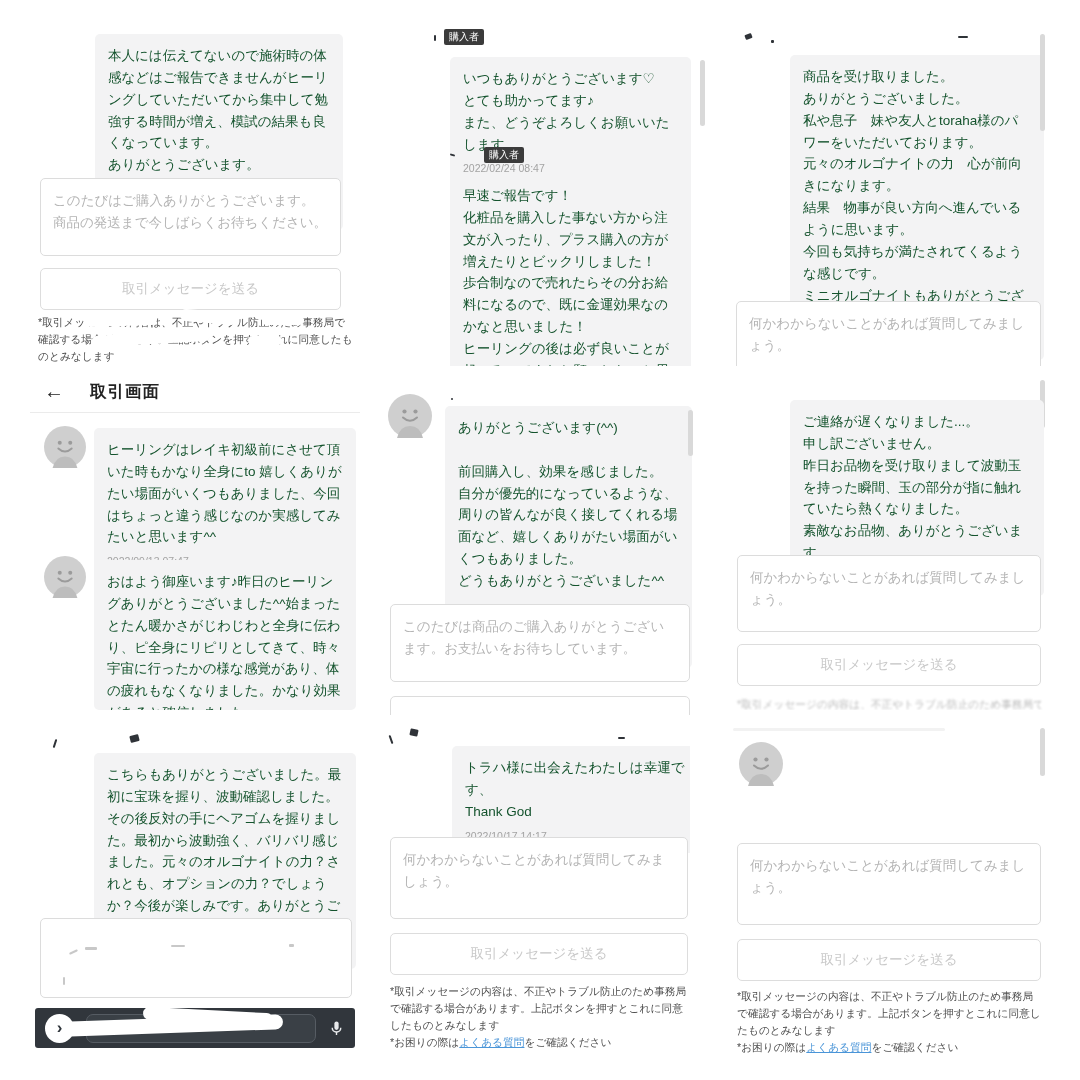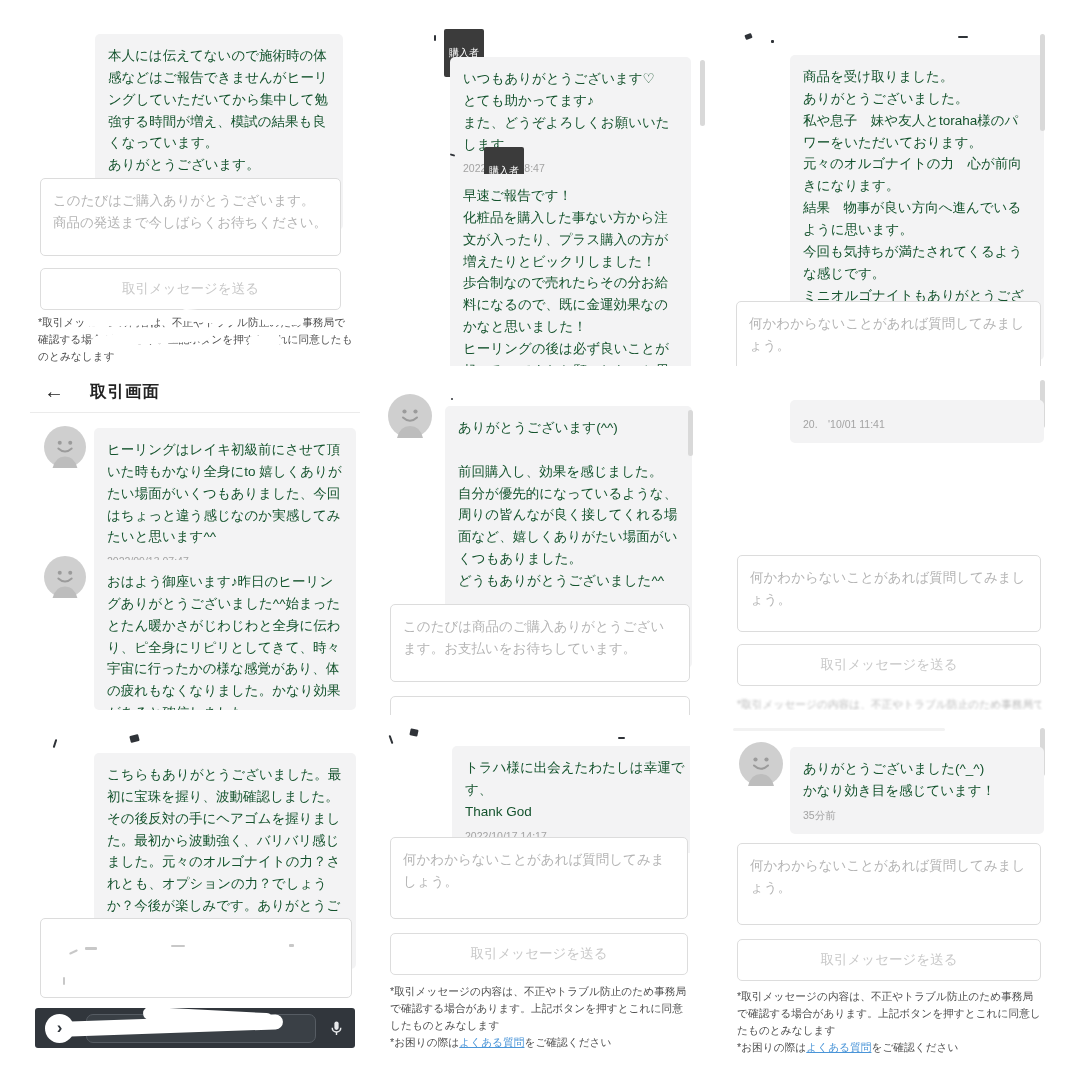--- a/index.html
+++ b/index.html
@@ -11,21 +11,21 @@
   .msg{font-size:13.5px;line-height:1.62;color:#14532d;white-space:pre-line;word-break:break-all;}
   .ts{font-size:10.5px;color:#a3a3a3;margin-top:7px;}
   .inbox{background:#fff;border:1px solid #dcdcdc;border-radius:5px;box-sizing:border-box;}
   .inbox textarea{width:100%;height:100%;box-sizing:border-box;border:0;outline:0;resize:none;background:transparent;
                   padding:11px 12px;font-family:inherit;font-size:13.5px;line-height:1.6;color:#474747;}
   .inbox textarea::placeholder{color:#b4b4b4;opacity:1;}
   .btn{display:flex;align-items:center;justify-content:center;background:#fff;border:1px solid #ddd;border-radius:5px;
        color:#c9c9c9;font-size:13.5px;box-sizing:border-box;font-family:inherit;cursor:pointer;}
   .fnote{font-size:10.7px;line-height:1.6;color:#4e4e4e;}
   .fnlink{color:#4a95d8;text-decoration:underline;cursor:pointer;}
-  .badge{display:inline-block;background:#3b3b3b;color:#fff;font-size:10px;line-height:1;padding:19px 5px;border-radius:2px;}
+  .badge{display:inline-block;background:#3b3b3b;color:#fff;font-size:10px;line-height:1;padding:3px 5px;border-radius:2px;}
   .sbar{position:absolute;width:5px;border-radius:3px;background:#d9d9d9;}
   .scrib{position:absolute;background:#fff;border-radius:14px;}
   .mark{position:absolute;background:#2f3338;border-radius:1px;}
   .graymark{position:absolute;background:#c8c8c8;border-radius:1px;}
   .hdr{position:absolute;display:flex;align-items:center;}
   .hdr .arrow{font-size:20px;color:#222;cursor:pointer;}
   .hdr .title{font-size:16.5px;font-weight:bold;color:#222;margin-left:26px;letter-spacing:1px;}
   .divline{position:absolute;height:1px;background:#ebebeb;}
   .topline{position:absolute;background:#f2f2f2;border-radius:2px;}
   .avatar{position:absolute;}
@@ -174,20 +174,24 @@
     <div class="sbar" style="left:300px;top:26px;height:46px;"></div>
     <div class="inbox abs" style="left:2px;top:220px;width:300px;height:78px;">
       <textarea placeholder="このたびは商品のご購入ありがとうございます。お支払いをお待ちしています。" style=""></textarea>
     </div>
     <div class="inbox abs" style="left:2px;top:312px;width:300px;height:40px;"></div>
   </div>
 
   <div class="panel p6">
     <div class="sbar" style="left:307px;top:8px;height:48px;"></div>
     <div class="bubble abs" style="left:57px;top:28px;width:254px;">
+      <div class="msg">ご連絡が遅くなりました...。
+申し訳ございません。
+昨日お品物を受け取りまして波動玉を持った瞬間、玉の部分が指に触れていたら熱くなりました。
+素敵なお品物、ありがとうございます。</div>
       <div class="ts">20.　'10/01 11:41</div>
     </div>
     <div class="inbox abs" style="left:4px;top:183px;width:304px;height:77px;">
       <textarea placeholder="何かわからないことがあれば質問してみましょう。" style=""></textarea>
     </div>
     <button class="btn abs" style="left:4px;top:272px;width:304px;height:42px;">取引メッセージを送る</button>
     <div class="fnote blurline abs" style="left:4px;top:324px;width:304px;">*取引メッセージの内容は、不正やトラブル防止のため事務局で確認する場合があります。上記ボタンを押すとこれに同意したものとみなします</div>
   </div>
 
   <div class="panel p7">
@@ -242,25 +246,20 @@
   <div class="panel p9">
     <div class="topline" style="left:0;top:13px;width:212px;height:3px;"></div>
     <div class="sbar" style="left:307px;top:13px;height:48px;"></div>
     <svg class="avatar" style="left:6px;top:27px;" width="44" height="44" viewBox="0 0 44 44">
       <circle cx="22" cy="22" r="22" fill="#cfcfcf"></circle>
       <circle cx="16.5" cy="17.5" r="2.1" fill="#9b9b9b"></circle>
       <circle cx="27.5" cy="17.5" r="2.1" fill="#9b9b9b"></circle>
       <path d="M15 23.5 q7 6.5 14 0" stroke="#9b9b9b" stroke-width="2" fill="none" stroke-linecap="round"></path>
       <path d="M9 44 q3 -12 13 -12 q10 0 13 12 z" fill="#bdbdbd"></path>
     </svg>
-    <div class="bubble abs" style="left:57px;top:32px;width:254px;">
-      <div class="msg">ありがとうございました(^_^)
-かなり効き目を感じています！</div>
-      <div class="ts">35分前</div>
-    </div>
     <div class="inbox abs" style="left:4px;top:128px;width:304px;height:82px;">
       <textarea placeholder="何かわからないことがあれば質問してみましょう。" style=""></textarea>
     </div>
     <button class="btn abs" style="left:4px;top:224px;width:304px;height:42px;">取引メッセージを送る</button>
     <div class="fnote abs" style="left:4px;top:273px;width:306px;">
       <span>*取引メッセージの内容は、不正やトラブル防止のため事務局で確認する場合があります。上記ボタンを押すとこれに同意したものとみなします</span><br>
       <span>*お困りの際は</span><a class="fnlink">よくある質問</a><span>をご確認ください</span>
     </div>
   </div>
 

